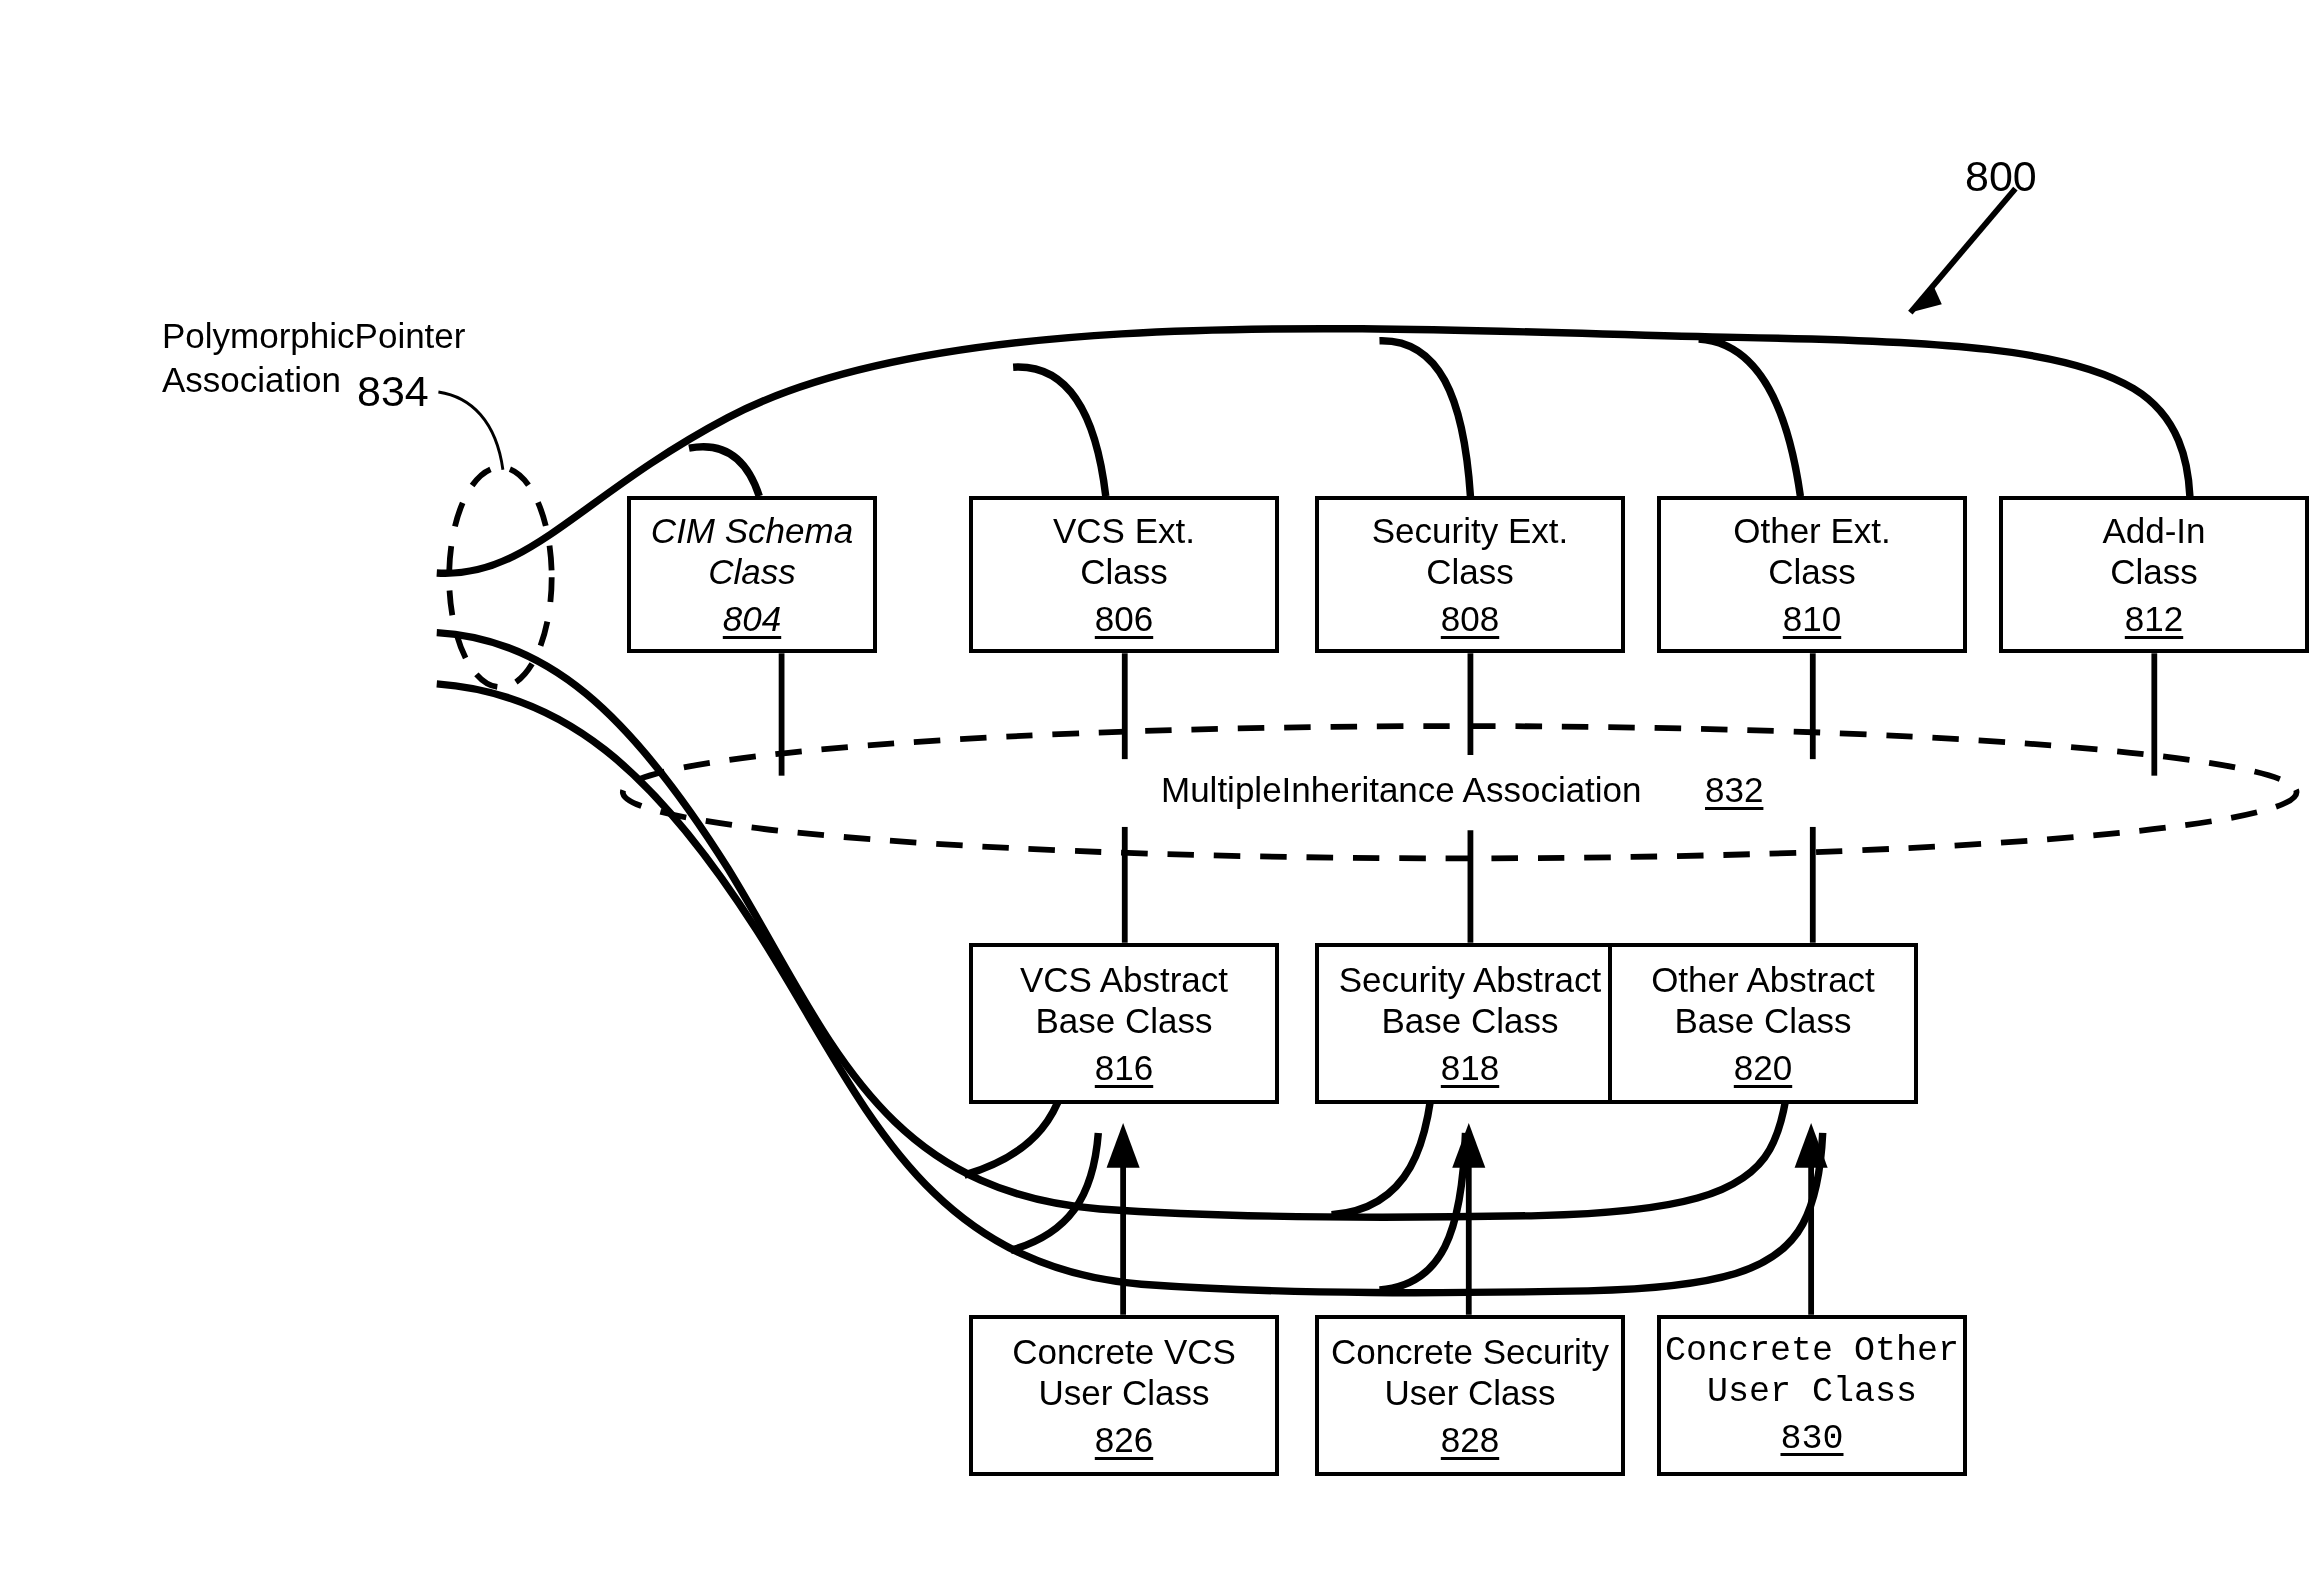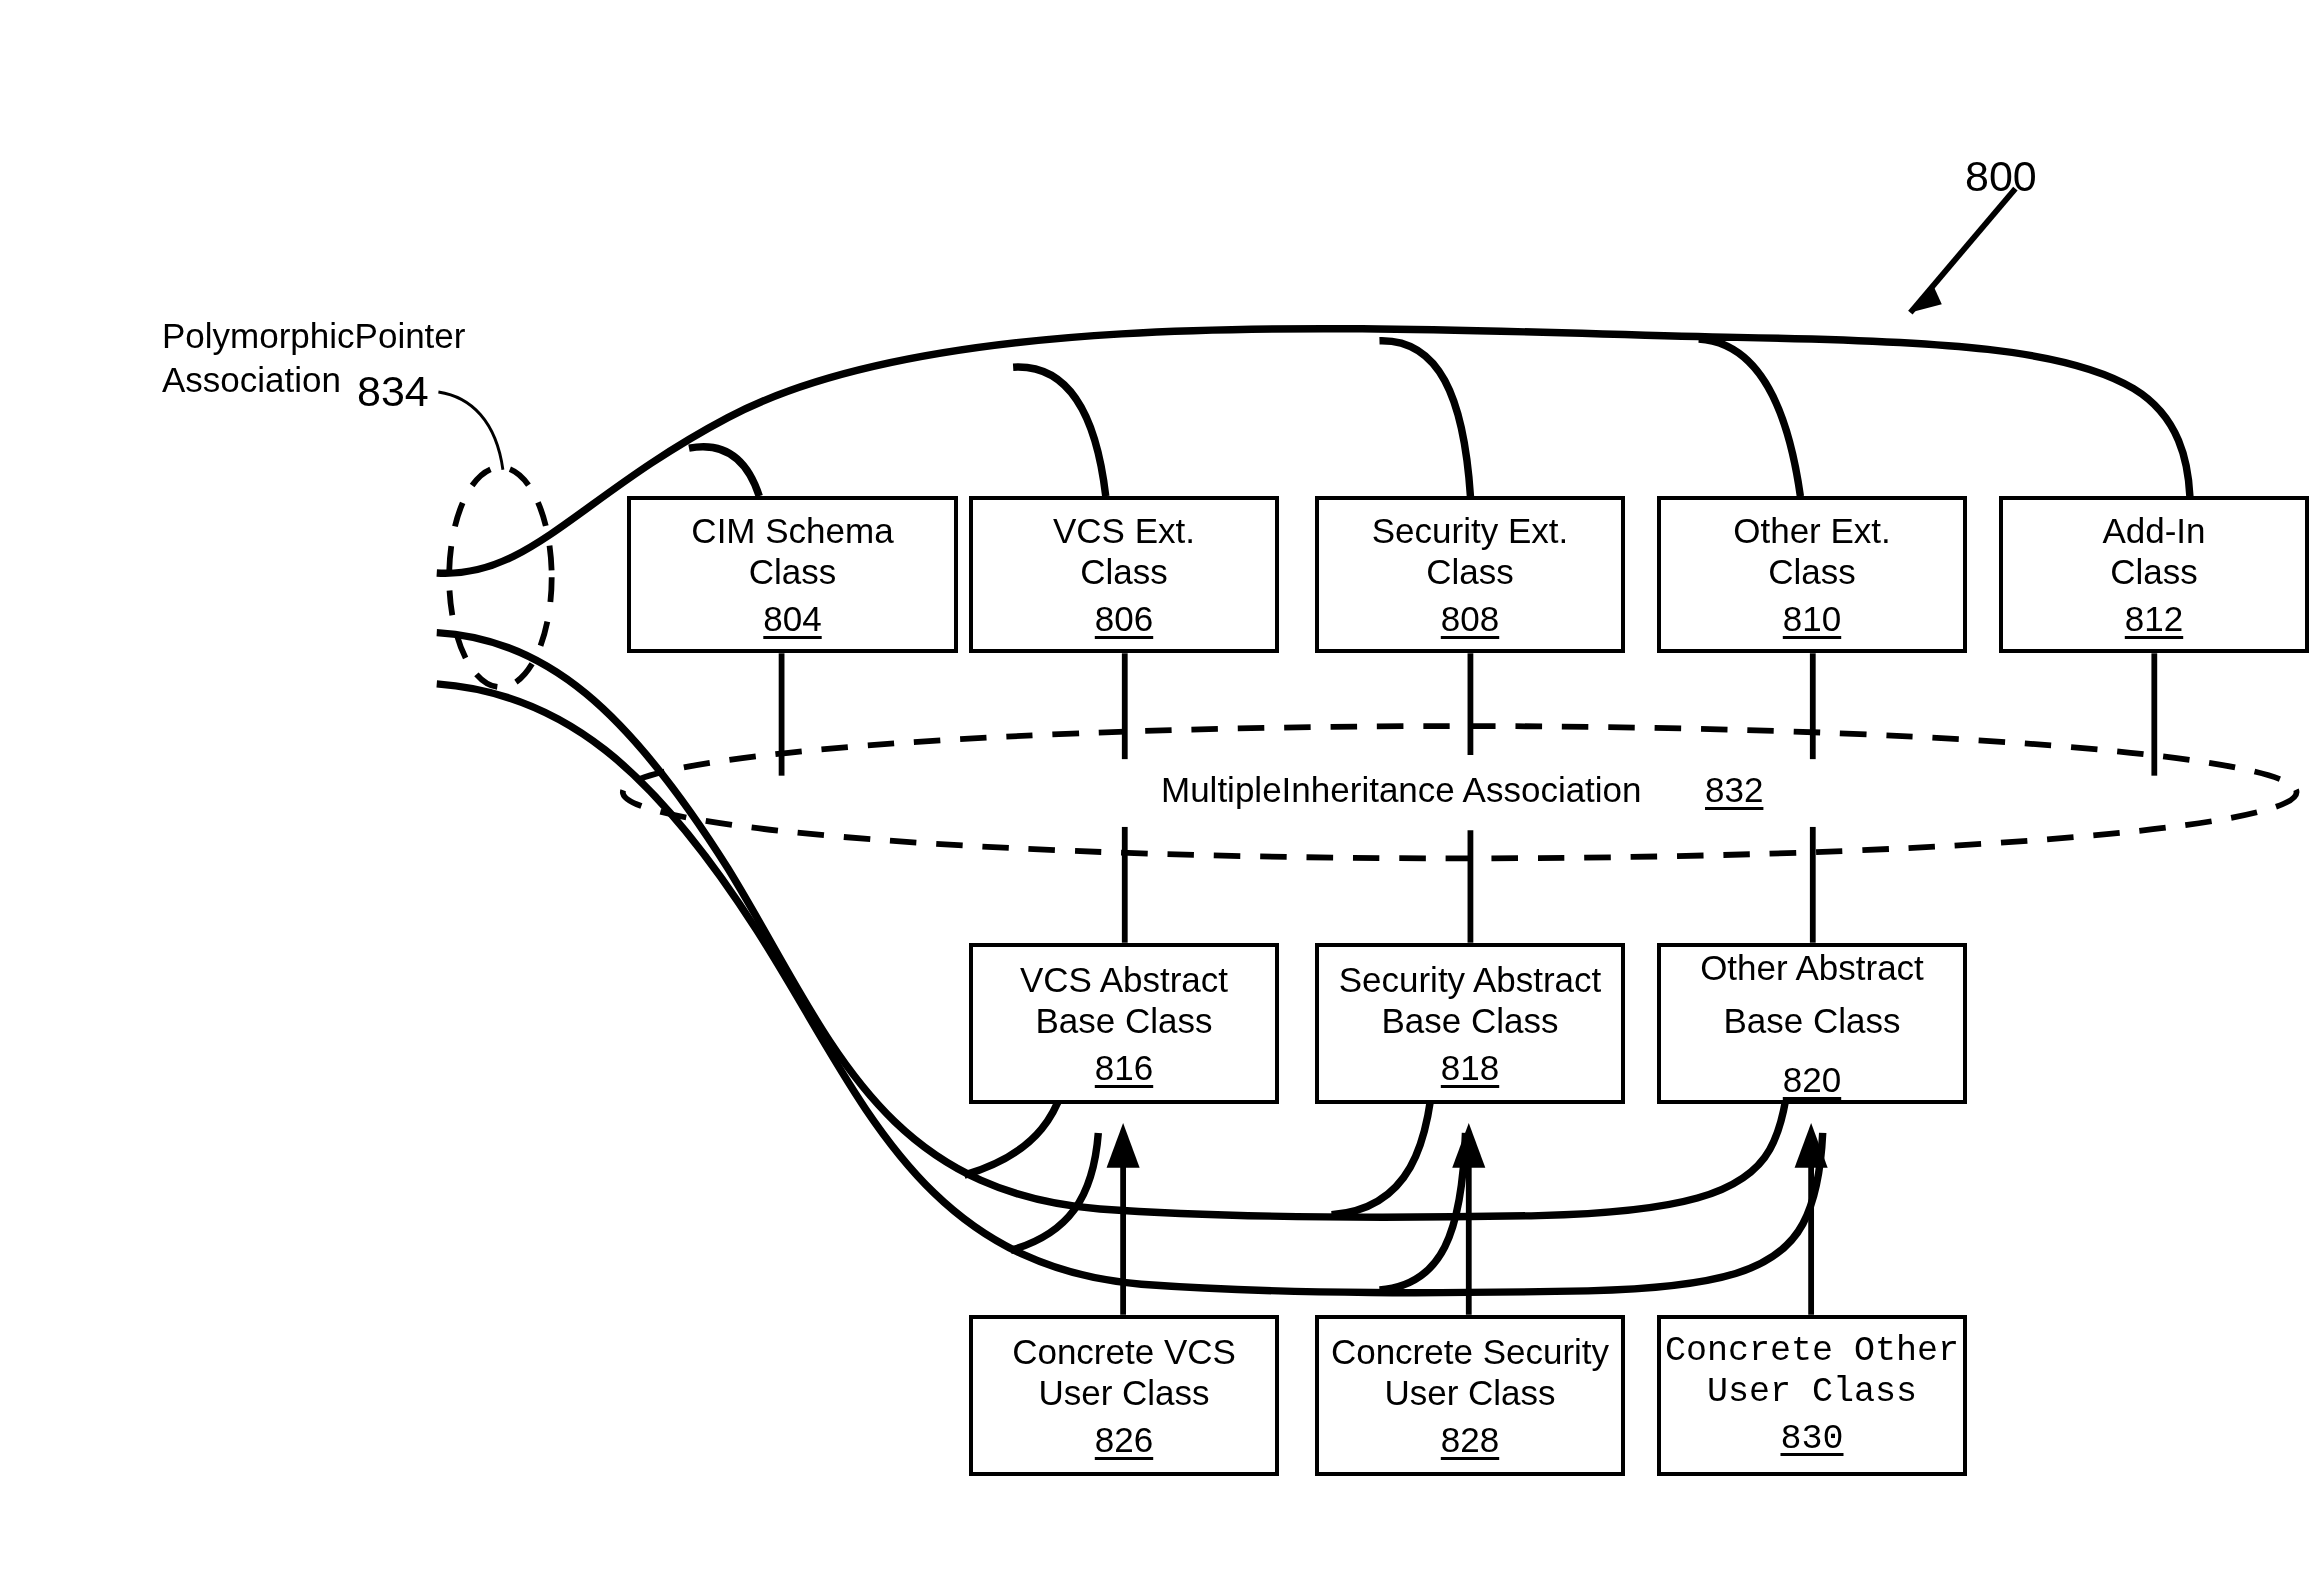--- a/index.html
+++ b/index.html
@@ -170,21 +170,21 @@
   <div class="free-label" style="left:162px; top:314px; text-align:left;">PolymorphicPointer
 Association</div>
 
   <div class="ref-plain" style="left:357px; top:366px;">834</div>
 
   <div class="assoc-label" style="left:1161px; top:769px;">MultipleInheritance Association</div>
 
   <div class="ref-underlined" style="left:1705px; top:769px;">832</div>
 
 
-  <div class="node-box" style="left:627px; top:496px; width:331px; height:157px;">
+  <div class="node-box" style="left:627px; top:496px; width:250px; height:157px;font-style:italic;">
     <div class="node-line">CIM Schema</div>
     <div class="node-line">Class</div>
     <div class="node-ref">804</div>
   </div>
 
   <div class="node-box" style="left:969px; top:496px; width:310px; height:157px;">
     <div class="node-line">VCS Ext.</div>
     <div class="node-line">Class</div>
     <div class="node-ref">806</div>
   </div>
@@ -212,21 +212,21 @@
     <div class="node-line">Base Class</div>
     <div class="node-ref">816</div>
   </div>
 
   <div class="node-box" style="left:1315px; top:943px; width:310px; height:161px;">
     <div class="node-line">Security Abstract</div>
     <div class="node-line">Base Class</div>
     <div class="node-ref">818</div>
   </div>
 
-  <div class="node-box" style="left:1657px; top:943px; width:310px; height:161px;justify-content:space-between;">
+  <div class="node-box" style="left:1608px; top:943px; width:310px; height:161px;">
     <div class="node-line">Other Abstract</div>
     <div class="node-line">Base Class</div>
     <div class="node-ref">820</div>
   </div>
 
   <div class="node-box" style="left:969px; top:1315px; width:310px; height:161px;">
     <div class="node-line">Concrete VCS</div>
     <div class="node-line">User Class</div>
     <div class="node-ref">826</div>
   </div>

